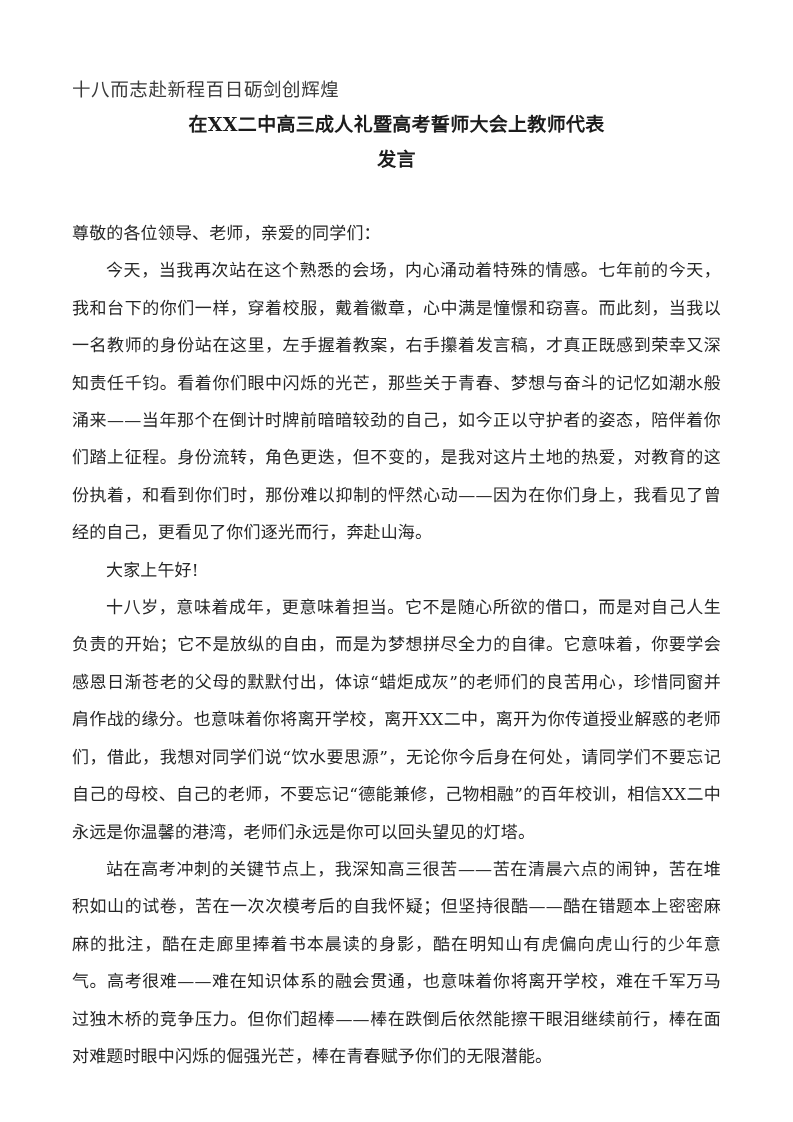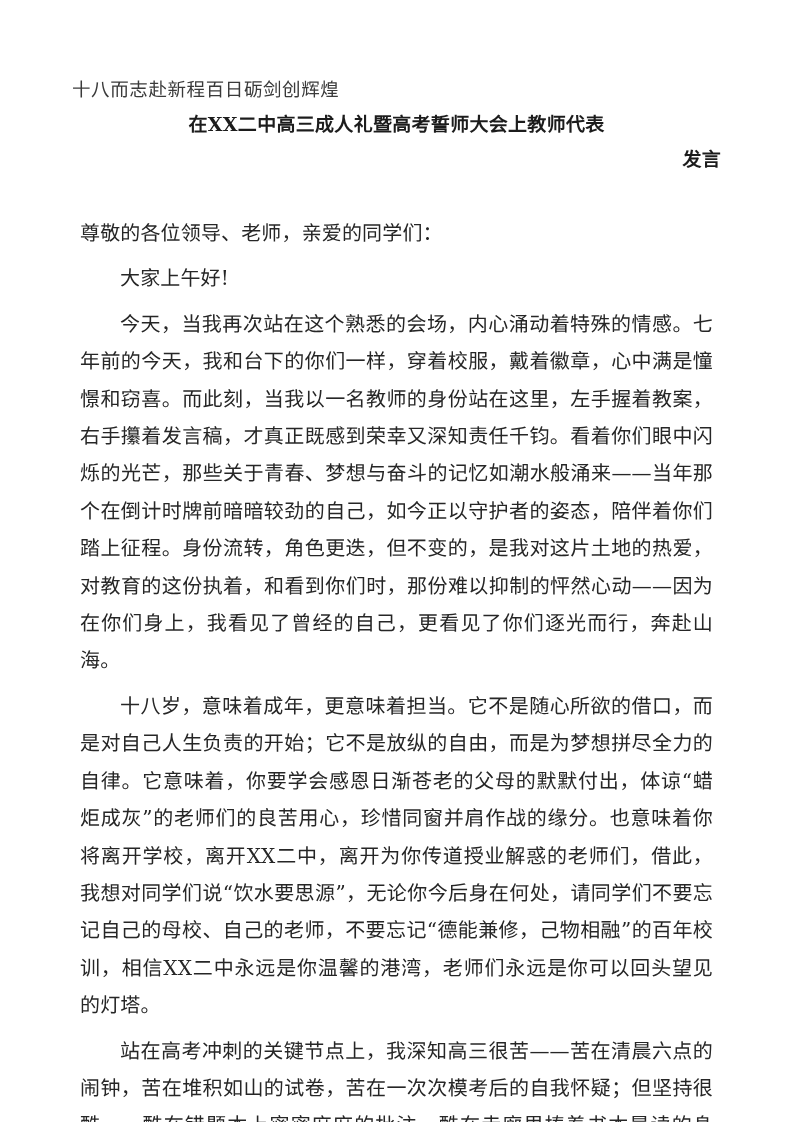--- a/index.html
+++ b/index.html
@@ -41,33 +41,32 @@
     line-height: 35px;
     text-align: center;
     color: #1c1c1c;
     font-weight: 700;
     letter-spacing: 0.3px;
     margin: 0;
     padding: 0;
   }
   .subtitle-line2 {
     display: block;
-    text-align: right;
   }
   .title-block {
     margin: 0 0 38px 0;
   }
   .body-text {
     font-family: "DejaVu Serif", "Liberation Serif", serif;
-    font-size: 20px;
+    font-size: 17px;
     line-height: 37.4px;
     color: #262626;
     text-align: justify;
     text-justify: inter-ideograph;
-    margin: 8px;
+    margin: 0;
     padding: 0;
     letter-spacing: 0.15px;
     word-break: break-all;
   }
   .body-text.indent {
     text-indent: 2em;
   }
   .body-text.noindent {
     text-indent: 0;
   }
@@ -81,23 +80,23 @@
     <div class="title-block">
       <div class="doc-title">十八而志赴新程百日砺剑创辉煌</div>
       <div class="doc-subtitle">
         <span class="subtitle-line1">在XX二中高三成人礼暨高考誓师大会上教师代表</span>
         <span class="subtitle-line2">发言</span>
       </div>
     </div>
 
     <p class="body-text noindent">尊敬的各位领导、老师，亲爱的同学们：</p>
 
+    <p class="body-text indent">今天，当我再次站在这个熟悉的会场，内心涌动着特殊的情感。七年前的今天，我和台下的你们一样，穿着校服，戴着徽章，心中满是憧憬和窃喜。而此刻，当我以一名教师的身份站在这里，左手握着教案，右手攥着发言稿，才真正既感到荣幸又深知责任千钧。看着你们眼中闪烁的光芒，那些关于青春、梦想与奋斗的记忆如潮水般涌来——当年那个在倒计时牌前暗暗较劲的自己，如今正以守护者的姿态，陪伴着你们踏上征程。身份流转，角色更迭，但不变的，是我对这片土地的热爱，对教育的这份执着，和看到你们时，那份难以抑制的怦然心动——因为在你们身上，我看见了曾经的自己，更看见了你们逐光而行，奔赴山海。</p>
+
     <p class="body-text indent">大家上午好!</p>
-
-    <p class="body-text indent">今天，当我再次站在这个熟悉的会场，内心涌动着特殊的情感。七年前的今天，我和台下的你们一样，穿着校服，戴着徽章，心中满是憧憬和窃喜。而此刻，当我以一名教师的身份站在这里，左手握着教案，右手攥着发言稿，才真正既感到荣幸又深知责任千钧。看着你们眼中闪烁的光芒，那些关于青春、梦想与奋斗的记忆如潮水般涌来——当年那个在倒计时牌前暗暗较劲的自己，如今正以守护者的姿态，陪伴着你们踏上征程。身份流转，角色更迭，但不变的，是我对这片土地的热爱，对教育的这份执着，和看到你们时，那份难以抑制的怦然心动——因为在你们身上，我看见了曾经的自己，更看见了你们逐光而行，奔赴山海。</p>
 
     <p class="body-text indent">十八岁，意味着成年，更意味着担当。它不是随心所欲的借口，而是对自己人生负责的开始；它不是放纵的自由，而是为梦想拼尽全力的自律。它意味着，你要学会感恩日渐苍老的父母的默默付出，体谅“蜡炬成灰”的老师们的良苦用心，珍惜同窗并肩作战的缘分。也意味着你将离开学校，离开XX二中，离开为你传道授业解惑的老师们，借此，我想对同学们说“饮水要思源”，无论你今后身在何处，请同学们不要忘记自己的母校、自己的老师，不要忘记“德能兼修，己物相融”的百年校训，相信XX二中永远是你温馨的港湾，老师们永远是你可以回头望见的灯塔。</p>
 
     <p class="body-text indent">站在高考冲刺的关键节点上，我深知高三很苦——苦在清晨六点的闹钟，苦在堆积如山的试卷，苦在一次次模考后的自我怀疑；但坚持很酷——酷在错题本上密密麻麻的批注，酷在走廊里捧着书本晨读的身影，酷在明知山有虎偏向虎山行的少年意气。高考很难——难在知识体系的融会贯通，也意味着你将离开学校，难在千军万马过独木桥的竞争压力。但你们超棒——棒在跌倒后依然能擦干眼泪继续前行，棒在面对难题时眼中闪烁的倔强光芒，棒在青春赋予你们的无限潜能。</p>
 
 
   </div>
 </div>
 
 </body></html>

